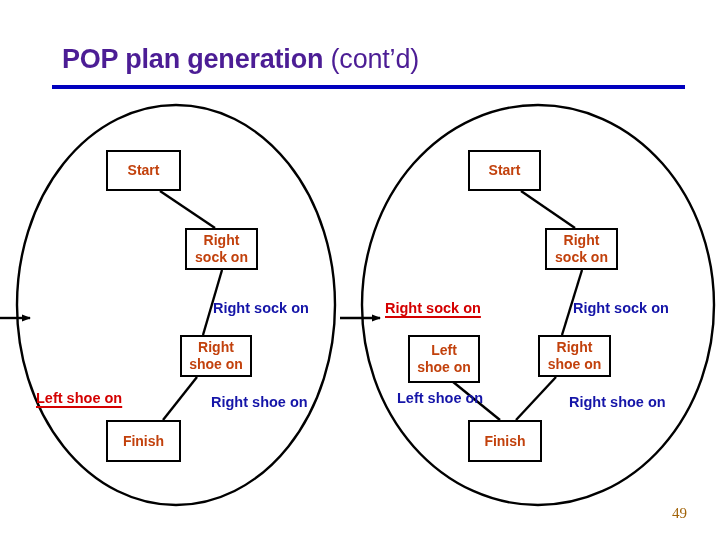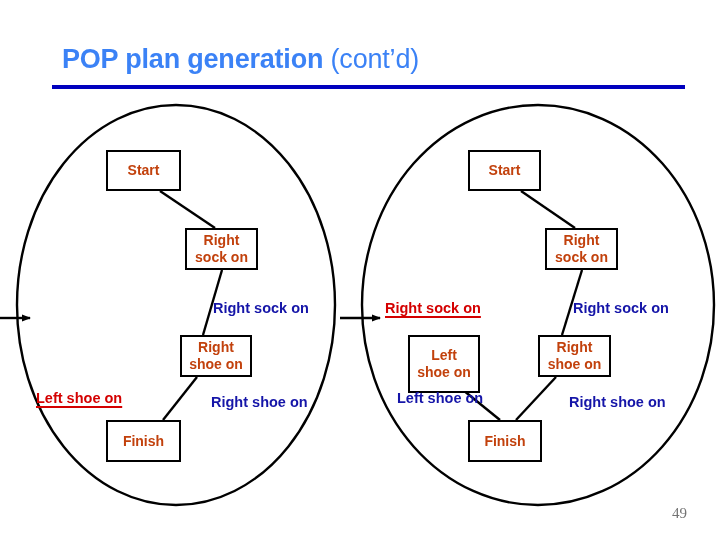--- a/index.html
+++ b/index.html
@@ -19,21 +19,21 @@
 
   
   #title {
     position: absolute;
     left: 62px;
     top: 40px;
     width: 600px;
     height: 38px;
     font-size: 27px;
     font-weight: bold;
-    color: #3b82f6;
+    color: #4c1d95;
     letter-spacing: -0.2px;
     white-space: nowrap;
     line-height: 38px;
   }
   #title .sub {
     font-weight: normal;
   }
   #title-rule {
     position: absolute;
     left: 52px;
@@ -81,21 +81,21 @@
   .annot.blue  { color: #1515A8; }
   .annot.red   { color: #D40000; text-decoration: underline; text-decoration-thickness: 2px; text-underline-offset: 3px; }
 
   
   #pageno {
     position: absolute;
     left: 672px;
     top: 505px;
     font-family: "Liberation Serif", "DejaVu Serif", serif;
     font-size: 15px;
-    color: #737373;
+    color: #a16207;
   }
 </style>
 </head>
 <body>
 
 <div id="slide">
 
   <div id="title"><span>POP plan generation</span><span class="sub"> (cont’d)</span></div>
 
   <div id="title-rule"></div>
@@ -128,21 +128,21 @@
   <div id="nodes-layer">
       <div class="node" style="left: 106px; top: 150px; width: 75px; height: 41px;">Start</div>
       <div class="node" style="left: 185px; top: 228px; width: 73px; height: 42px;">Right
 sock on</div>
       <div class="node" style="left: 180px; top: 335px; width: 72px; height: 42px;">Right
 shoe on</div>
       <div class="node" style="left: 106px; top: 420px; width: 75px; height: 42px;">Finish</div>
       <div class="node" style="left: 468px; top: 150px; width: 73px; height: 41px;">Start</div>
       <div class="node" style="left: 545px; top: 228px; width: 73px; height: 42px;">Right
 sock on</div>
-      <div class="node" style="left: 408px; top: 335px; width: 72px; height: 58px;">Left
+      <div class="node" style="left: 408px; top: 335px; width: 72px; height: 48px;">Left
 shoe on</div>
       <div class="node" style="left: 538px; top: 335px; width: 73px; height: 42px;">Right
 shoe on</div>
       <div class="node" style="left: 468px; top: 420px; width: 74px; height: 42px;">Finish</div>
     </div>
   <div id="annots-layer">
       <div class="annot blue" style="left: 213px; top: 300px;">Right sock on</div>
       <div class="annot red" style="left: 36px; top: 390px;">Left shoe on</div>
       <div class="annot blue" style="left: 211px; top: 394px;">Right shoe on</div>
       <div class="annot red" style="left: 385px; top: 300px;">Right sock on</div>

